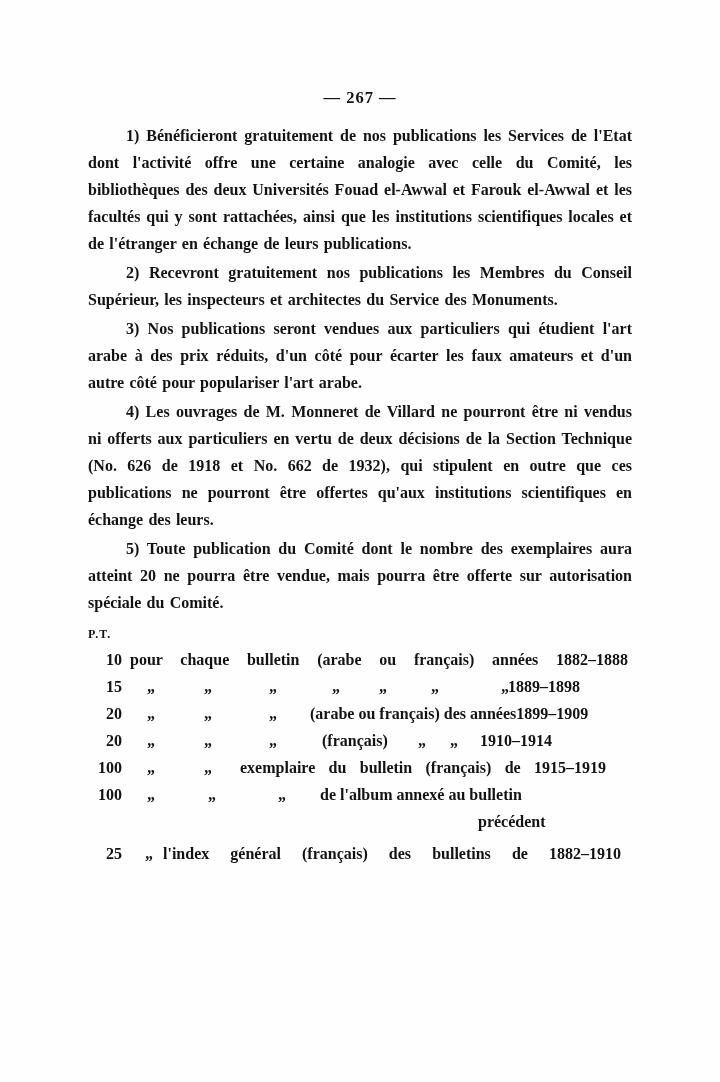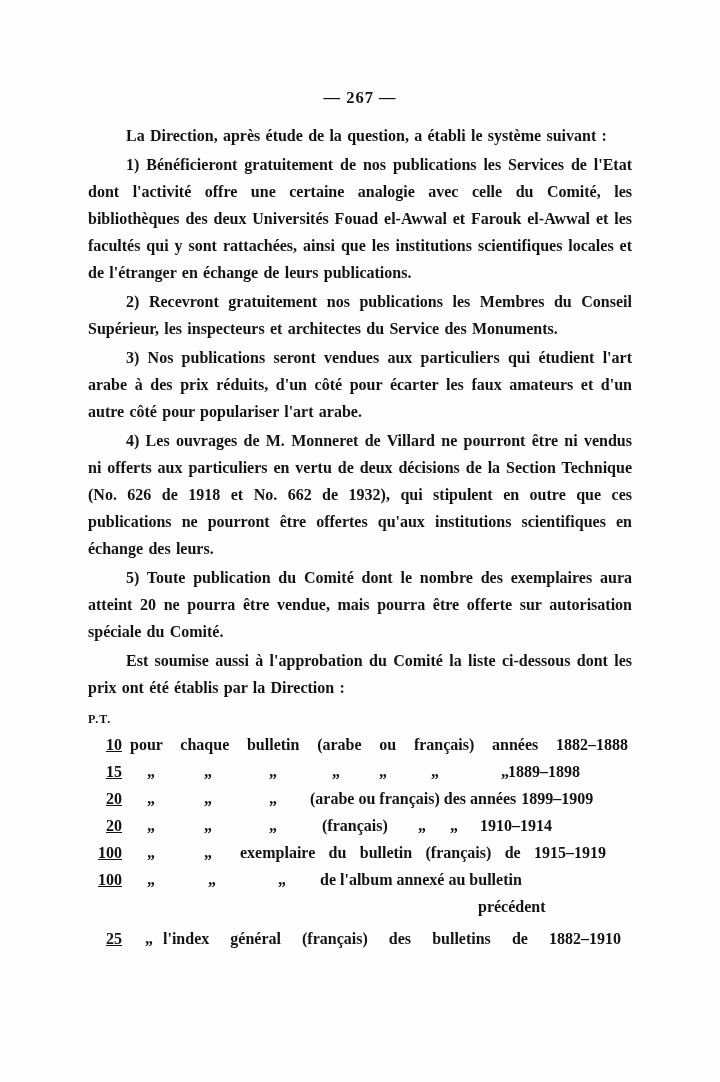--- a/index.html
+++ b/index.html
@@ -43,47 +43,44 @@
   .price-table { margin-top:4px; }
   .prow {
     position:relative;
     height:27px;
   }
   .prow.gap-before { margin-top:5px; }
   .price {
     position:absolute; left:-4px; top:0;
     width:38px; text-align:right;
     display:inline-block;
-    text-decoration:underline;
   }
   .cell { position:absolute; top:0; white-space:nowrap; }
   .ditto { letter-spacing:0; }
   .spread {
     text-align:justify;
     text-align-last:justify;
     white-space:normal;
   }
   .right-align { text-align:left; }
-  .yr-gap { margin-left:5px; }
+  .yr-gap { }
 </style>
 </head>
 <body>
 
 <div class="page">
   <div class="content">
 
     <div class="page-header">— 267 —</div>
 
-    <p class="para">La Direction, après étude de la question, a établi le système suivant :</p>
     <p class="para">1) Bénéficieront gratuitement de nos publications les Services de l'Etat dont l'activité offre une certaine analogie avec celle du Comité, les bibliothèques des deux Universités Fouad el-Awwal et Farouk el-Awwal et les facultés qui y sont rattachées, ainsi que les institutions scientifiques locales et de l'étranger en échange de leurs publications.</p>
     <p class="para">2) Recevront gratuitement nos publications les Membres du Conseil Supérieur, les inspecteurs et architectes du Service des Monuments.</p>
     <p class="para">3) Nos publications seront vendues aux particuliers qui étudient l'art arabe à des prix réduits, d'un côté pour écarter les faux amateurs et d'un autre côté pour populariser l'art arabe.</p>
     <p class="para">4) Les ouvrages de M. Monneret de Villard ne pourront être ni vendus ni offerts aux particuliers en vertu de deux décisions de la Section Technique (No. 626 de 1918 et No. 662 de 1932), qui stipulent en outre que ces publications ne pourront être offertes qu'aux institutions scientifiques en échange des leurs.</p>
     <p class="para">5) Toute publication du Comité dont le nombre des exemplaires aura atteint 20 ne pourra être vendue, mais pourra être offerte sur autorisation spéciale du Comité.</p>
-    <p class="para">Est soumise aussi à l'approbation du Comité la liste ci-dessous dont les prix ont été établis par la Direction :</p>
 
     <div class="pt-label">P.T.</div>
 
     <div class="price-table">
 
       <div class="prow">
         <span class="price">10</span>
         <span class="cell spread" style="left:42px;width:498px">pour chaque bulletin (arabe ou français) années 1882–1888</span>
       </div>
 

